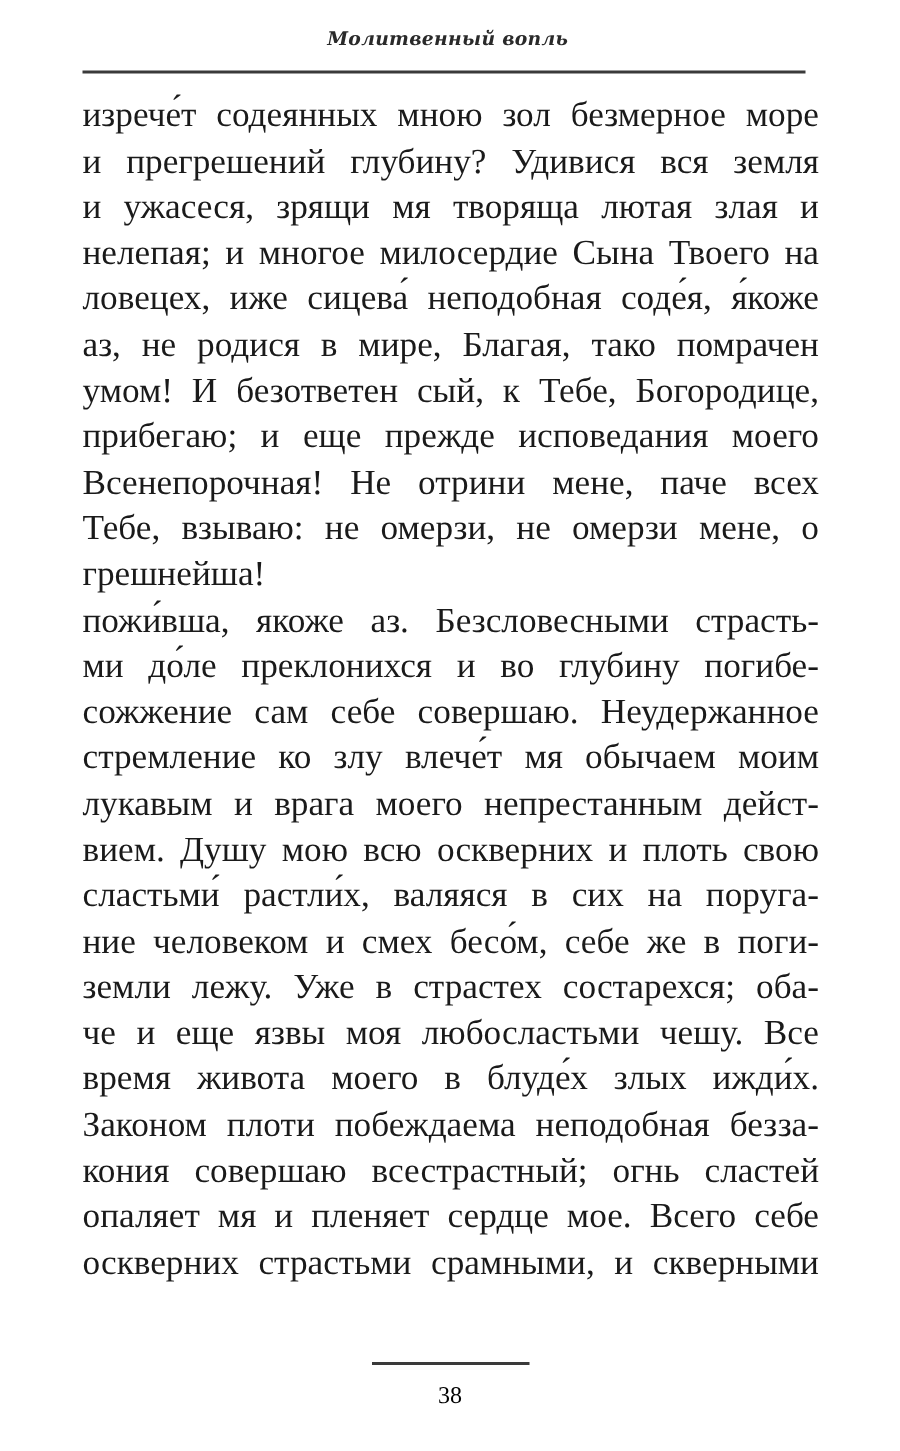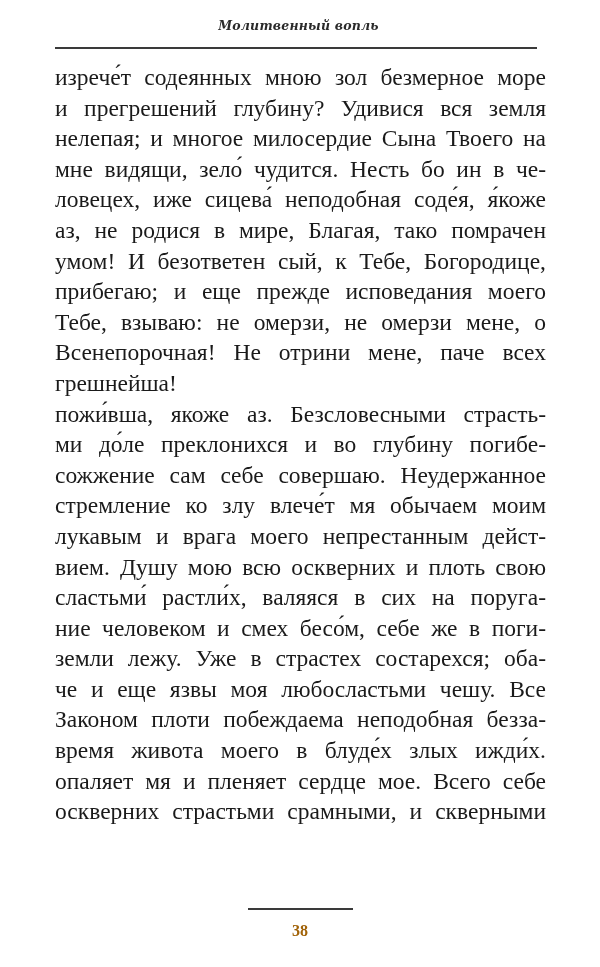--- a/index.html
+++ b/index.html
@@ -68,23 +68,23 @@
       height: 1.5px;
       background: #3a3a3a;
     }
     .page-number {
       position: absolute;
       top: 922px;
       left: 0;
       width: 600px;
       text-align: center;
       font-family: "Liberation Serif", serif;
-      font-weight: bold;
+      font-weight: normal;
       font-size: 16px;
-      color: #a16207;
+      color: #000000;
     }
     .line-inner {
       display: inline-block;
       width: 100%;
       text-align: justify;
       text-align-last: justify;
       white-space: normal;
       word-spacing: 0;
     }
     .line.last .line-inner {
@@ -95,44 +95,45 @@
 <body>
 
 <div class="running-head">Молитвенный вопль</div>
 <div class="head-rule"></div>
 
 <div class="text-block">
 
   <div class="paragraph">
     <span class="line"><span class="line-inner">изрече́т содеянных мною зол безмерное море</span></span>
     <span class="line"><span class="line-inner">и прегрешений глубину? Удивися вся земля</span></span>
+    <span class="line"><span class="line-inner">и ужасеся, зрящи мя творяща лютая злая и</span></span>
     <span class="line"><span class="line-inner">нелепая; и многое милосердие Сына Твоего на</span></span>
-    <span class="line"><span class="line-inner">мне видящи, зело́ чудится. Несть бо ин в че-</span></span>
     <span class="line"><span class="line-inner">ловецех, иже сицева́ неподобная соде́я, я́коже</span></span>
     <span class="line"><span class="line-inner">аз, не родися в мире, Благая, тако помрачен</span></span>
     <span class="line"><span class="line-inner">умом! И безответен сый, к Тебе, Богородице,</span></span>
     <span class="line"><span class="line-inner">прибегаю; и еще прежде исповедания моего</span></span>
+    <span class="line"><span class="line-inner">Всенепорочная! Не отрини мене, паче всех</span></span>
     <span class="line"><span class="line-inner">Тебе, взываю: не омерзи, не омерзи мене, о</span></span>
-    <span class="line"><span class="line-inner">Всенепорочная! Не отрини мене, паче всех</span></span>
     <span class="line last"><span class="line-inner">грешнейша!</span></span>
   </div>
 
   <div class="paragraph">
     <span class="line"><span class="line-inner">пожи́вша, якоже аз. Безсловесными страсть-</span></span>
     <span class="line"><span class="line-inner">ми до́ле преклонихся и во глубину погибе-</span></span>
     <span class="line"><span class="line-inner">сожжение сам себе совершаю. Неудержанное</span></span>
     <span class="line"><span class="line-inner">стремление ко злу влече́т мя обычаем моим</span></span>
     <span class="line"><span class="line-inner">лукавым и врага моего непрестанным дейст-</span></span>
     <span class="line"><span class="line-inner">вием. Душу мою всю оскверних и плоть свою</span></span>
     <span class="line"><span class="line-inner">сластьми́ растли́х, валяяся в сих на поруга-</span></span>
     <span class="line"><span class="line-inner">ние человеком и смех бесо́м, себе же в поги-</span></span>
     <span class="line"><span class="line-inner">земли лежу. Уже в страстех состарехся; оба-</span></span>
     <span class="line"><span class="line-inner">че и еще язвы моя любосластьми чешу. Все</span></span>
+    <span class="line"><span class="line-inner">время живота моего в блуде́х злых ижди́х.</span></span>
     <span class="line"><span class="line-inner">Законом плоти побеждаема неподобная безза-</span></span>
-    <span class="line"><span class="line-inner">время живота моего в блуде́х злых ижди́х.</span></span>
+    <span class="line"><span class="line-inner">кония совершаю всестрастный; огнь сластей</span></span>
     <span class="line"><span class="line-inner">опаляет мя и пленяет сердце мое. Всего себе</span></span>
     <span class="line"><span class="line-inner">оскверних страстьми срамными, и скверными</span></span>
 
   </div>
 </div>
 
 <div class="foot-rule"></div>
 <div class="page-number">38</div>
 
 </body></html>

